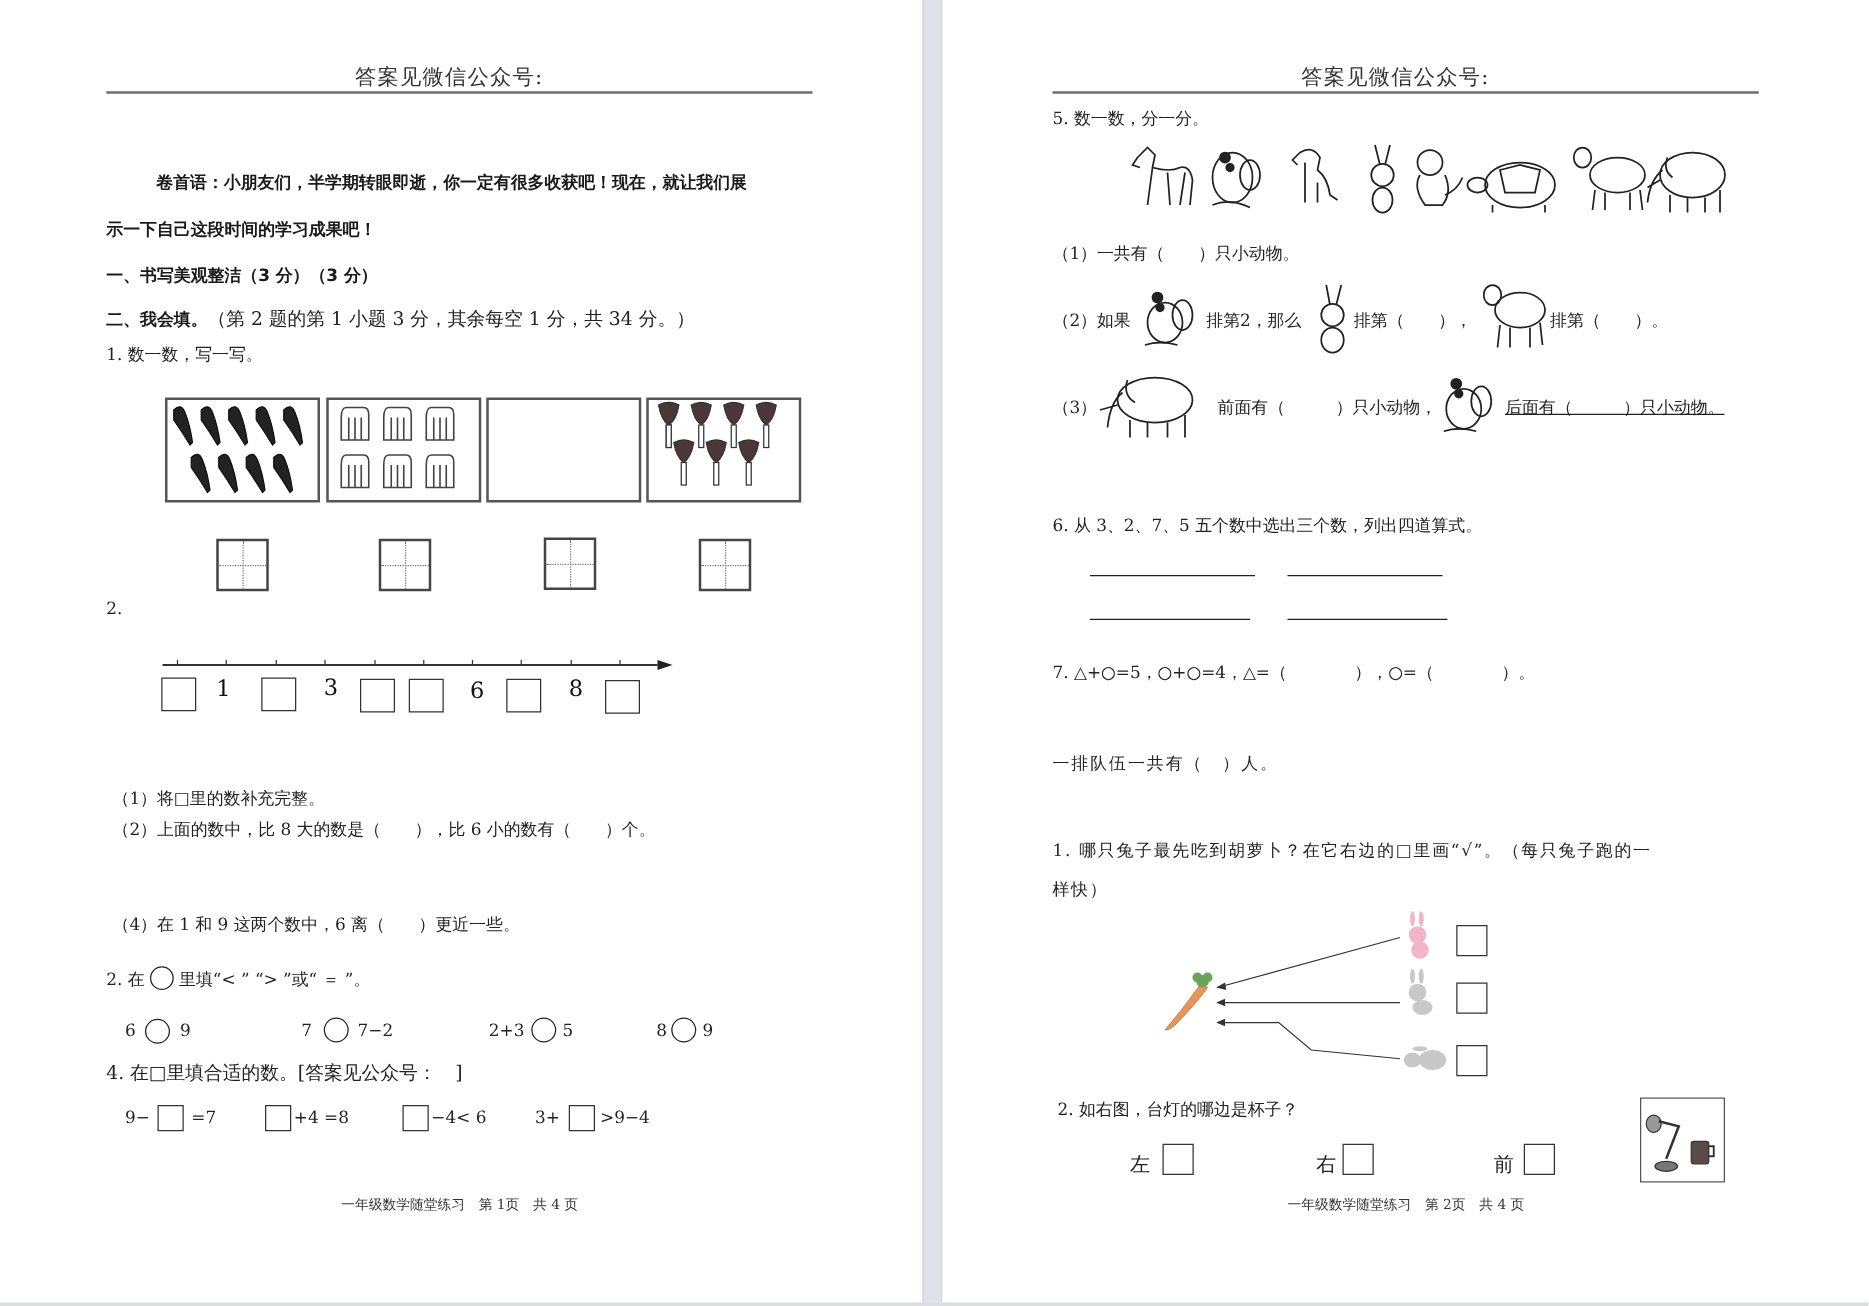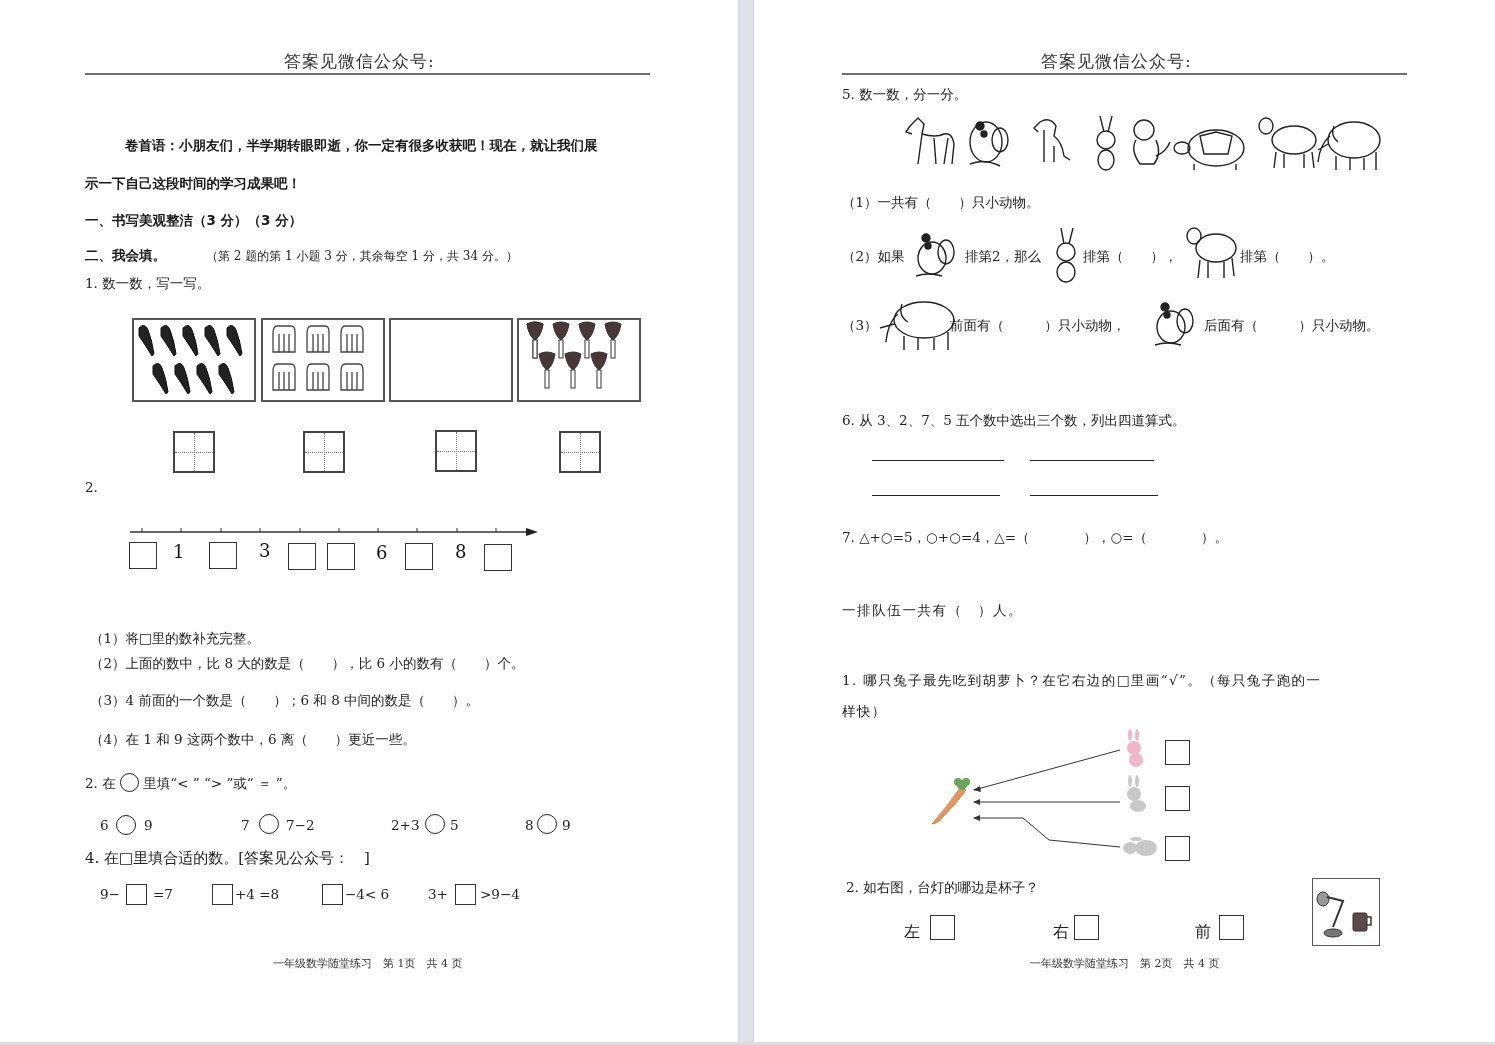--- a/index.html
+++ b/index.html
@@ -40,21 +40,21 @@
   <div class="abs header-text" style="left:284px; top:50px;">答案见微信公众号:</div>
   <div class="header-rule" style="left:85px; top:73px; width:565px;"></div>
 
 
   <div class="abs bold" style="left:125px; top:137px;">卷首语：小朋友们，半学期转眼即逝，你一定有很多收获吧！现在，就让我们展</div>
   <div class="abs bold" style="left:85px; top:175px;">示一下自己这段时间的学习成果吧！</div>
 
   <div class="abs bold" style="left:85px; top:212px;">一、书写美观整洁（3 分）（3 分）</div>
 
   <div class="abs" style="left:85px; top:245px;">
-    <span class="bold">二、我会填。</span><span class="txt" style="font-size:12px;margin-left:40px;">（第 2 题的第 1 小题 3 分，其余每空 1 分，共 34 分。）</span>
+    <span class="bold">二、我会填。</span><span class="txt" style="font-size:15px;">（第 2 题的第 1 小题 3 分，其余每空 1 分，共 34 分。）</span>
   </div>
 
   <div class="abs txt" style="left:85px; top:275px;">1. 数一数，写一写。</div>
 
   <div class="pic-box" style="left:132px; top:318px; width:124px; height:84px;">
     <svg width="120" height="80" viewBox="0 0 120 80">
       <g fill="#222" stroke="#111">
         <g id="c">
             <path d="M5 8 q6 -6 9 2 q4 10 6 24 l-2 2 q-6 -10 -13 -20 z"></path>
           </g>
@@ -131,21 +131,20 @@
   <div class="numline-num" style="left:259px; top:540px;">3</div>
   <div class="sq" style="left:288px; top:543px; width:28px; height:27px;"></div>
   <div class="sq" style="left:327px; top:543px; width:28px; height:27px;"></div>
   <div class="numline-num" style="left:376px; top:542px;">6</div>
   <div class="sq" style="left:405px; top:543px; width:28px; height:27px;"></div>
   <div class="numline-num" style="left:455px; top:541px;">8</div>
   <div class="sq" style="left:484px; top:544px; width:28px; height:27px;"></div>
 
   <div class="abs txt" style="left:90px; top:630px;">（1）将□里的数补充完整。</div>
   <div class="abs txt" style="left:90px; top:655px;">（2）上面的数中，比 8 大的数是（　　），比 6 小的数有（　　）个。</div>
-  <div class="abs txt" style="left:90px; top:692px;">（3）4 前面的一个数是（　　）；6 和 8 中间的数是（　　）。</div>
   <div class="abs txt" style="left:90px; top:731px;">（4）在 1 和 9 这两个数中，6 离（　　）更近一些。</div>
 
   <div class="abs txt" style="left:85px; top:773px;">
     <span>2.  在</span>
     <span style="display:inline-block; width:19px; height:19px; border:1.5px solid #222; border-radius:50%; vertical-align:-4px;"></span>
     <span>里填“&lt; ” “&gt; ”或“ ＝ ”。</span>
   </div>
 
   <div class="abs txt" style="left:100px; top:817px;">6</div>
   <div class="circle" style="left:116px; top:815px;"></div>
@@ -256,31 +255,31 @@
   <div class="abs txt" style="left:486px; top:248px;">排第（　　）。</div>
 
   <div class="abs txt" style="left:88px; top:317px;">（3）</div>
   <svg class="abs" style="left:122px; top:294px;" width="84" height="58" viewBox="0 0 84 58">
     <g fill="none" stroke="#222" stroke-width="1.4">
         <ellipse cx="48" cy="26" rx="30" ry="18"></ellipse>
         <path d="M22 20 q-10 8 -12 28 M18 30 l-14 4 M28 42 l0 14 M42 44 l0 12 M58 44 l0 12 M72 38 l0 18"></path>
         <path d="M26 10 q-4 12 6 18"></path>
       </g>
   </svg>
-  <div class="abs txt" style="left:196px; top:317px;text-align:center;">前面有（　　　）只小动物，</div>
+  <div class="abs txt" style="left:220px; top:317px;text-align:center;">前面有（　　　）只小动物，</div>
   <svg class="abs" style="left:393px; top:297px;" width="56" height="56" viewBox="0 0 56 56">
     <g fill="none" stroke="#222" stroke-width="1.4">
         <ellipse cx="24" cy="30" rx="14" ry="16"></ellipse>
         <circle cx="18" cy="10" r="4" fill="#222"></circle>
         <circle cx="20" cy="18" r="3" fill="#222"></circle>
         <ellipse cx="38" cy="24" rx="8" ry="12"></ellipse>
         <path d="M8 48 q12 -4 26 0"></path>
       </g>
   </svg>
-  <div class="abs txt" style="left:450px; top:317px;">后面有（　　　）只小动物。</div>
+  <div class="abs txt" style="left:450px; top:317px;text-decoration:underline;">后面有（　　　）只小动物。</div>
 
 
   <div class="abs txt" style="left:88px; top:412px;">6. 从 3、2、7、5 五个数中选出三个数，列出四道算式。</div>
   <div class="blank-line" style="left:118px; top:460px; width:132px;"></div>
   <div class="blank-line" style="left:276px; top:460px; width:124px;"></div>
   <div class="blank-line" style="left:118px; top:495px; width:128px; border-top-width:1px;"></div>
   <div class="blank-line" style="left:276px; top:495px; width:128px; border-top-width:1px;"></div>
 
   <div class="abs txt" style="left:88px; top:529px;">7. △+○=5，○+○=4，△=（　　　　），○=（　　　　）。</div>
 

